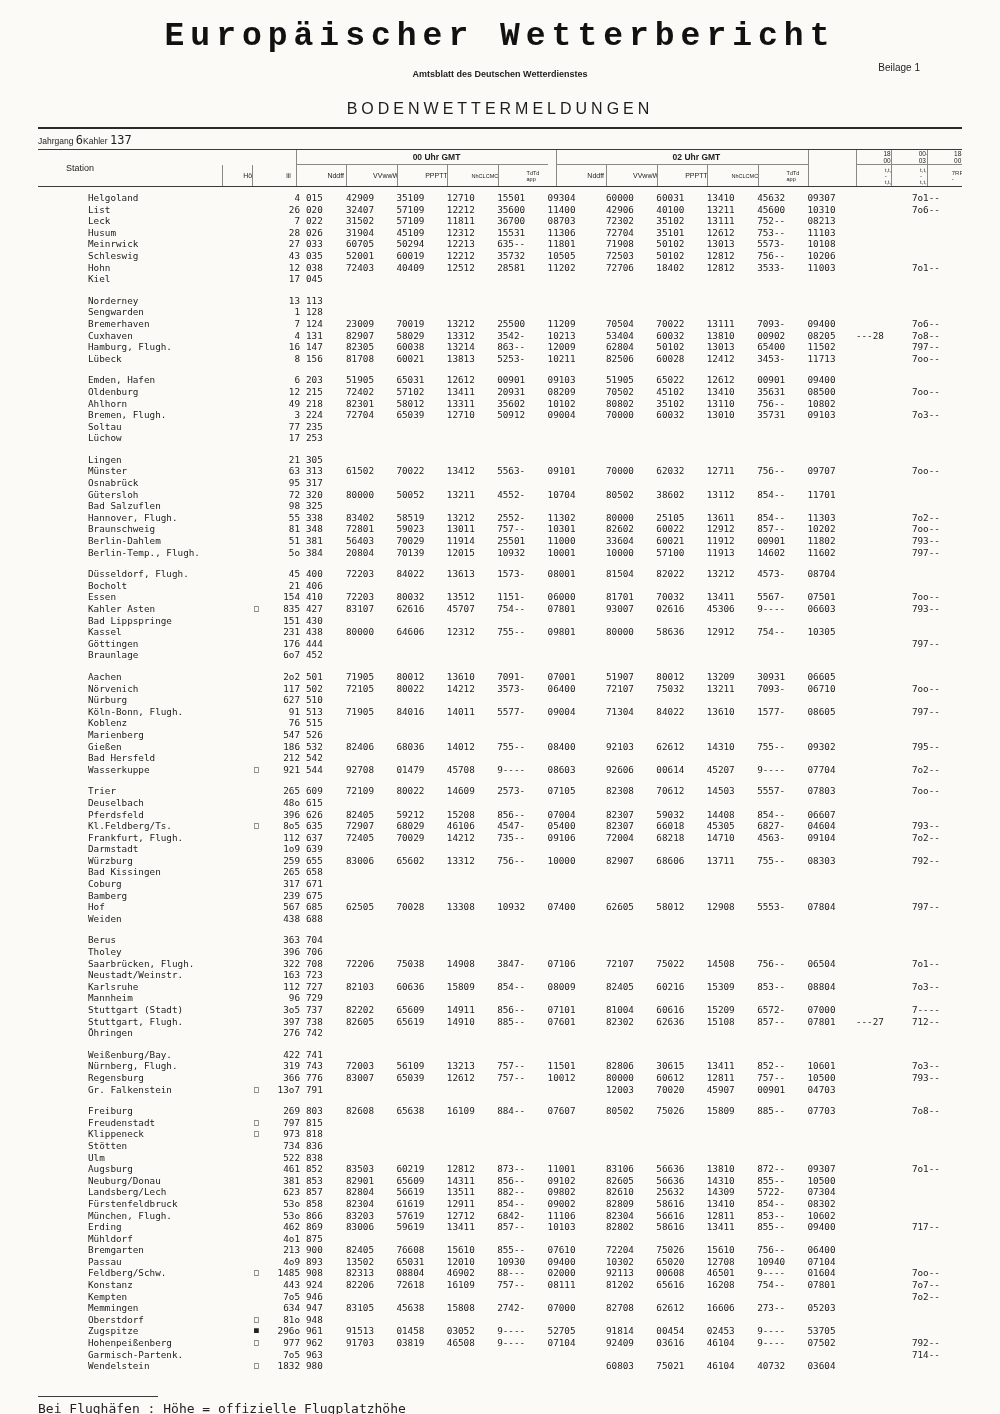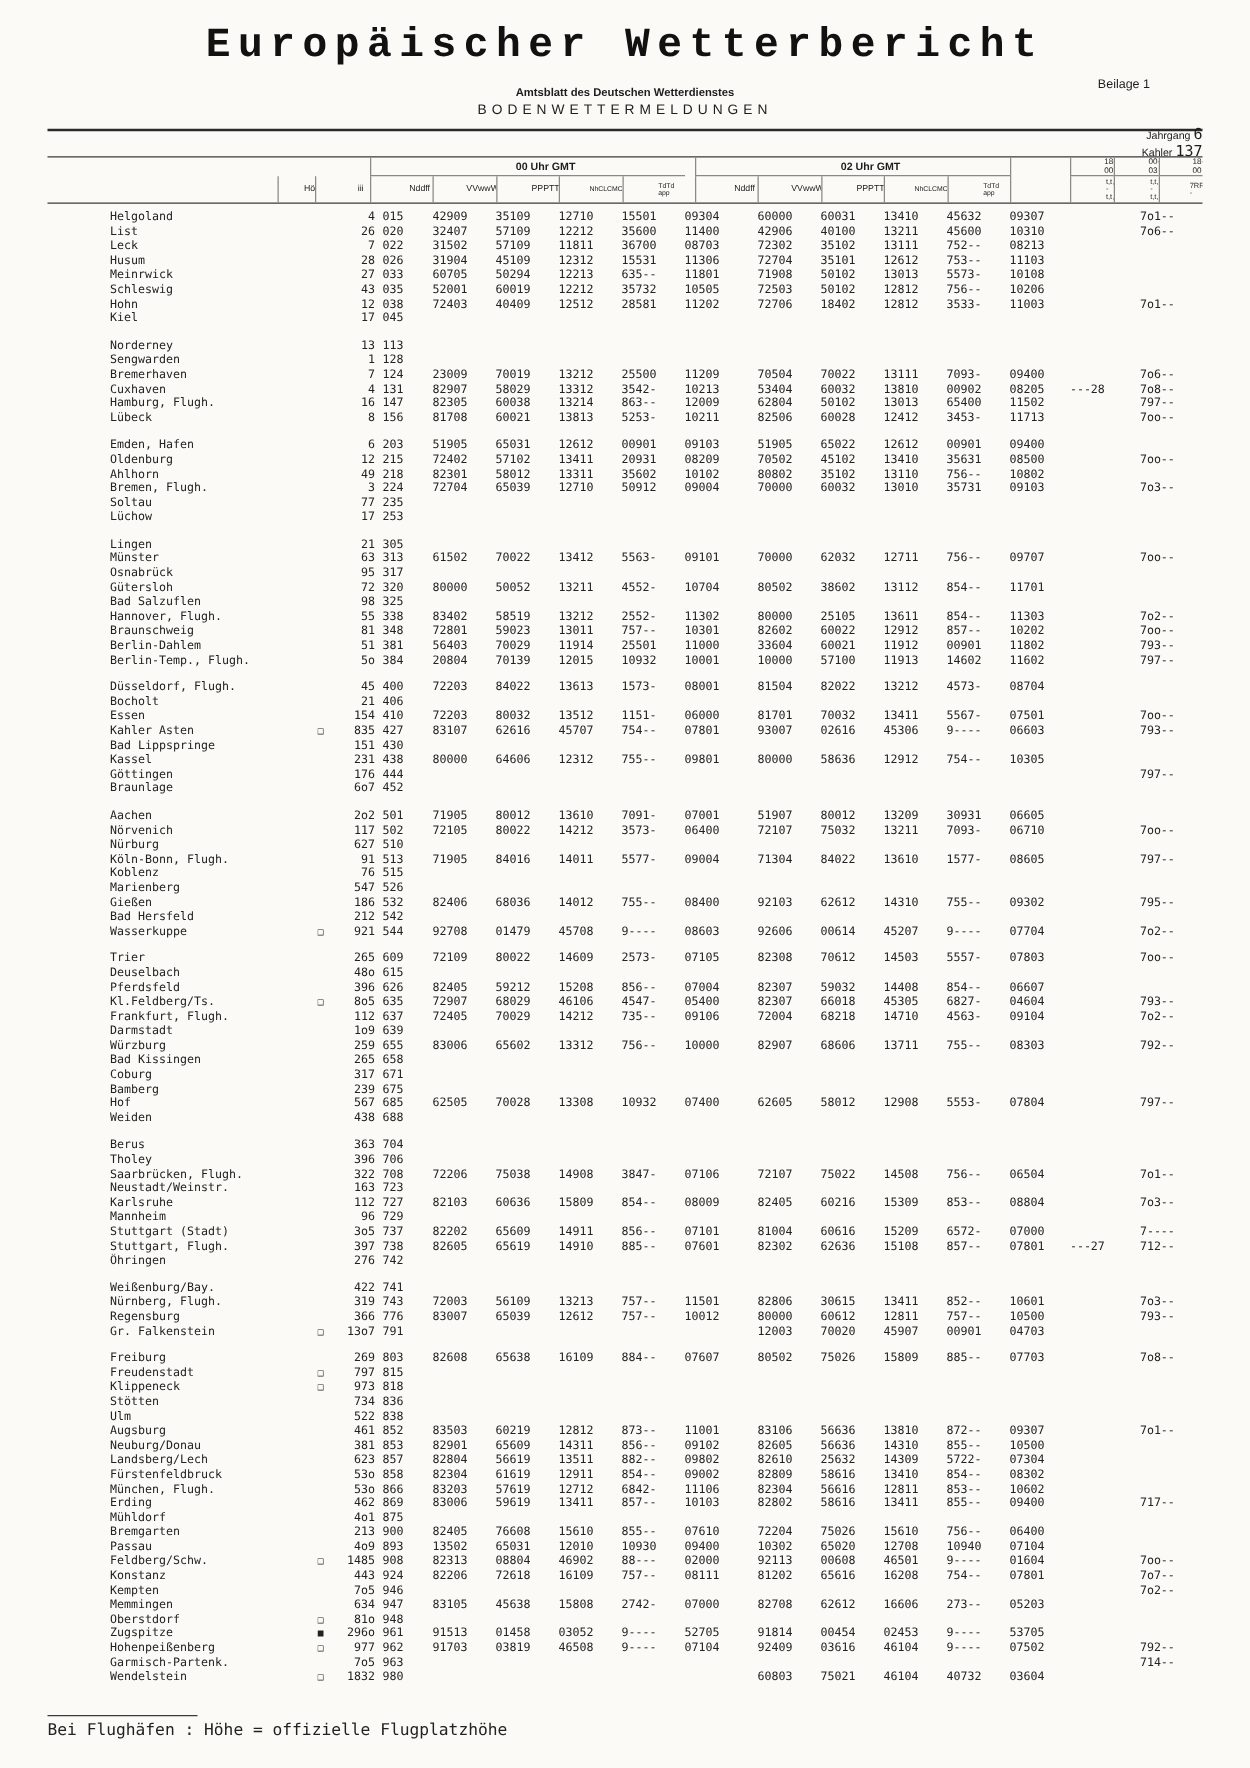--- a/index.html
+++ b/index.html
@@ -19,30 +19,30 @@
   }
   .subtitle-row { position:relative; margin-top:7px; height:13px; }
   .doc-subtitle {
     font-family:"Liberation Sans", sans-serif; font-weight:700; font-size:9px;
   }
   .beilage {
     position:absolute; right:80px; top:0;
     font-family:"Liberation Sans", sans-serif; font-size:10px; font-weight:400;
   }
   .section-title {
-    margin-top:7px; font-family:"Liberation Sans", sans-serif;
-    font-size:11px; letter-spacing:4px;
+    margin-top:25px; font-family:"Liberation Sans", sans-serif;
+    font-size:16px; letter-spacing:4px;
   }
 
   .rule-thick { border-top:2px solid #2a2a2a; margin-top:9px; }
 
   
   .issue-row {
     position:relative; height:18px; display:flex; align-items:flex-end;
-    justify-content:center; padding-bottom:2px;flex-direction:column;
+    justify-content:flex-start; padding-bottom:2px;
   }
   .issue-left, .issue-right { font-family:"Liberation Sans", sans-serif; font-size:8.5px; }
   .issue-no { font-family:"DejaVu Sans Mono", monospace; font-size:12px; }
   .issue-date {
     position:absolute; left:0; right:0; text-align:center;
     font-size:11px; bottom:2px;
   }
 
   
   .thead {
@@ -108,20 +108,21 @@
         <span>Jahrgang</span>
         <span class="issue-no">6</span>
       </span>
       <span class="issue-right">
         <span>Kahler</span>
         <span class="issue-no">137</span>
       </span>
     </div>
 
     <div class="thead">
+      <div class="hc h-station">Station</div>
       <div class="hc h-hoehe">Höhe</div>
       <div class="hc h-iii">iii</div>
 
       <div class="hc h-g00">00 Uhr GMT</div>
       <div class="hc h-sub" style="grid-column:5">Nddff</div>
       <div class="hc h-sub" style="grid-column:6">VVwwW</div>
       <div class="hc h-sub" style="grid-column:7">PPPTT</div>
       <div class="hc h-sub small" style="grid-column:8">NhCLCMCH</div>
       <div class="hc h-sub small" style="grid-column:9">TdTd app</div>
 

